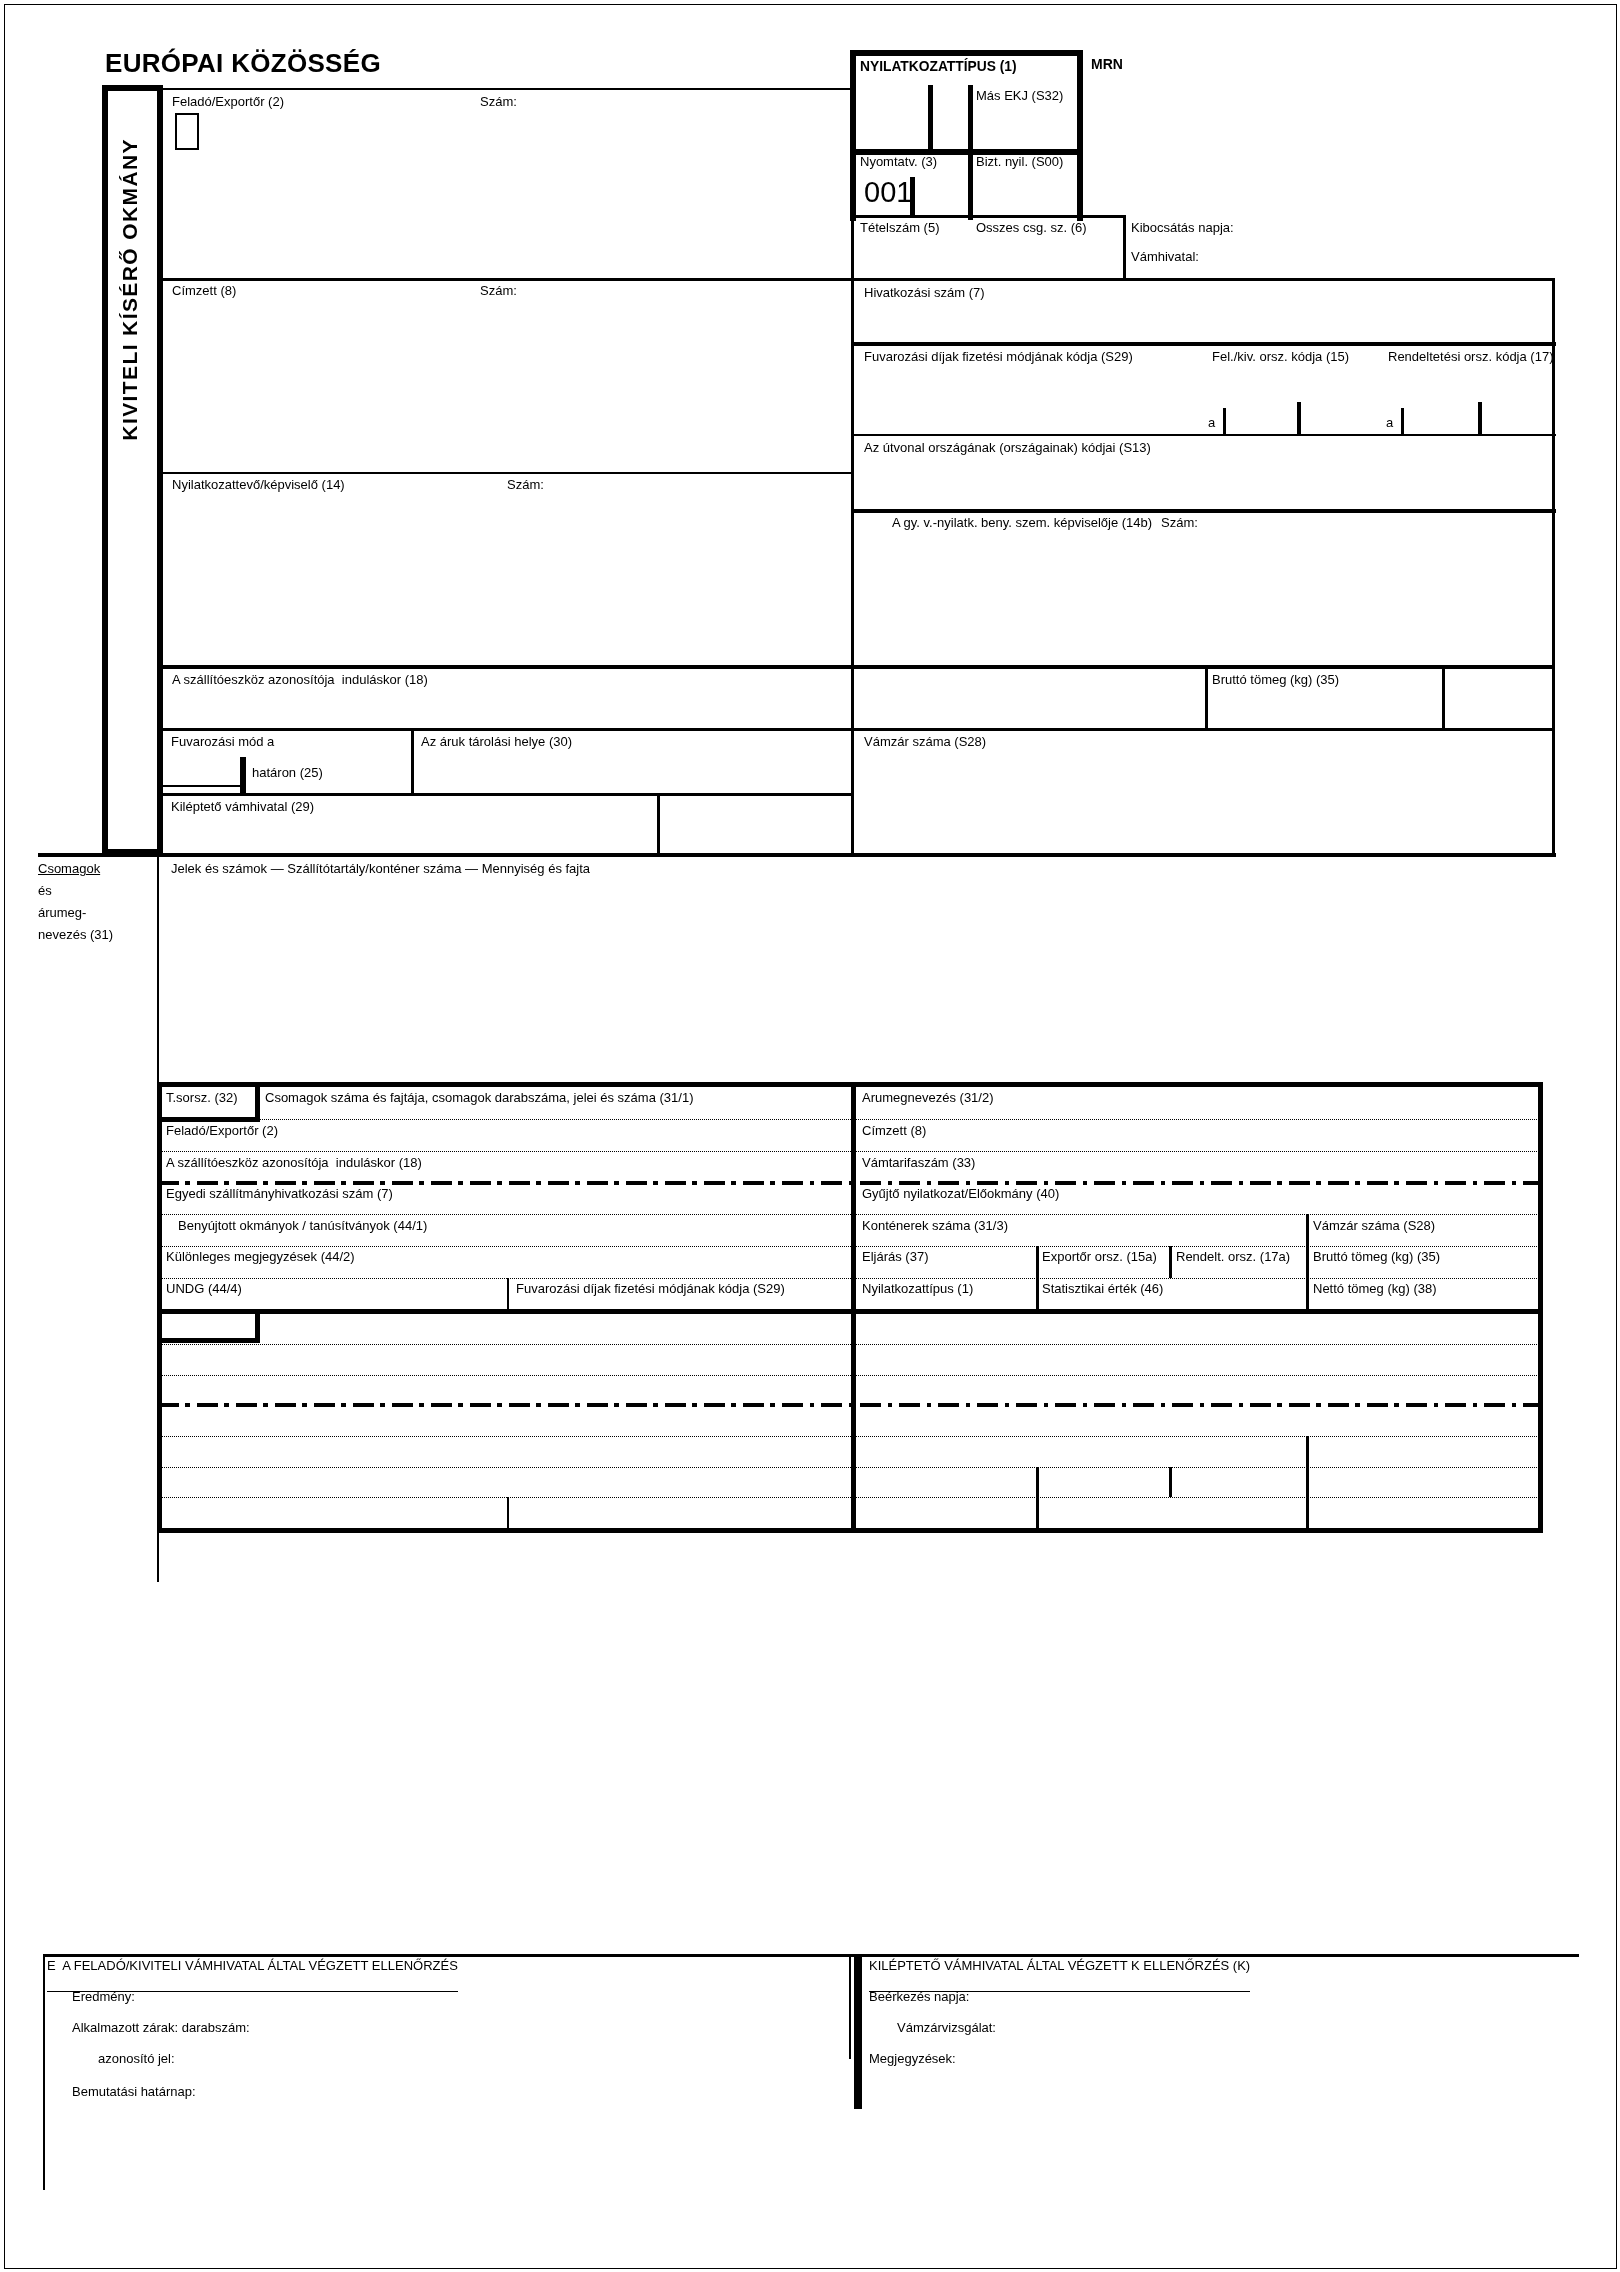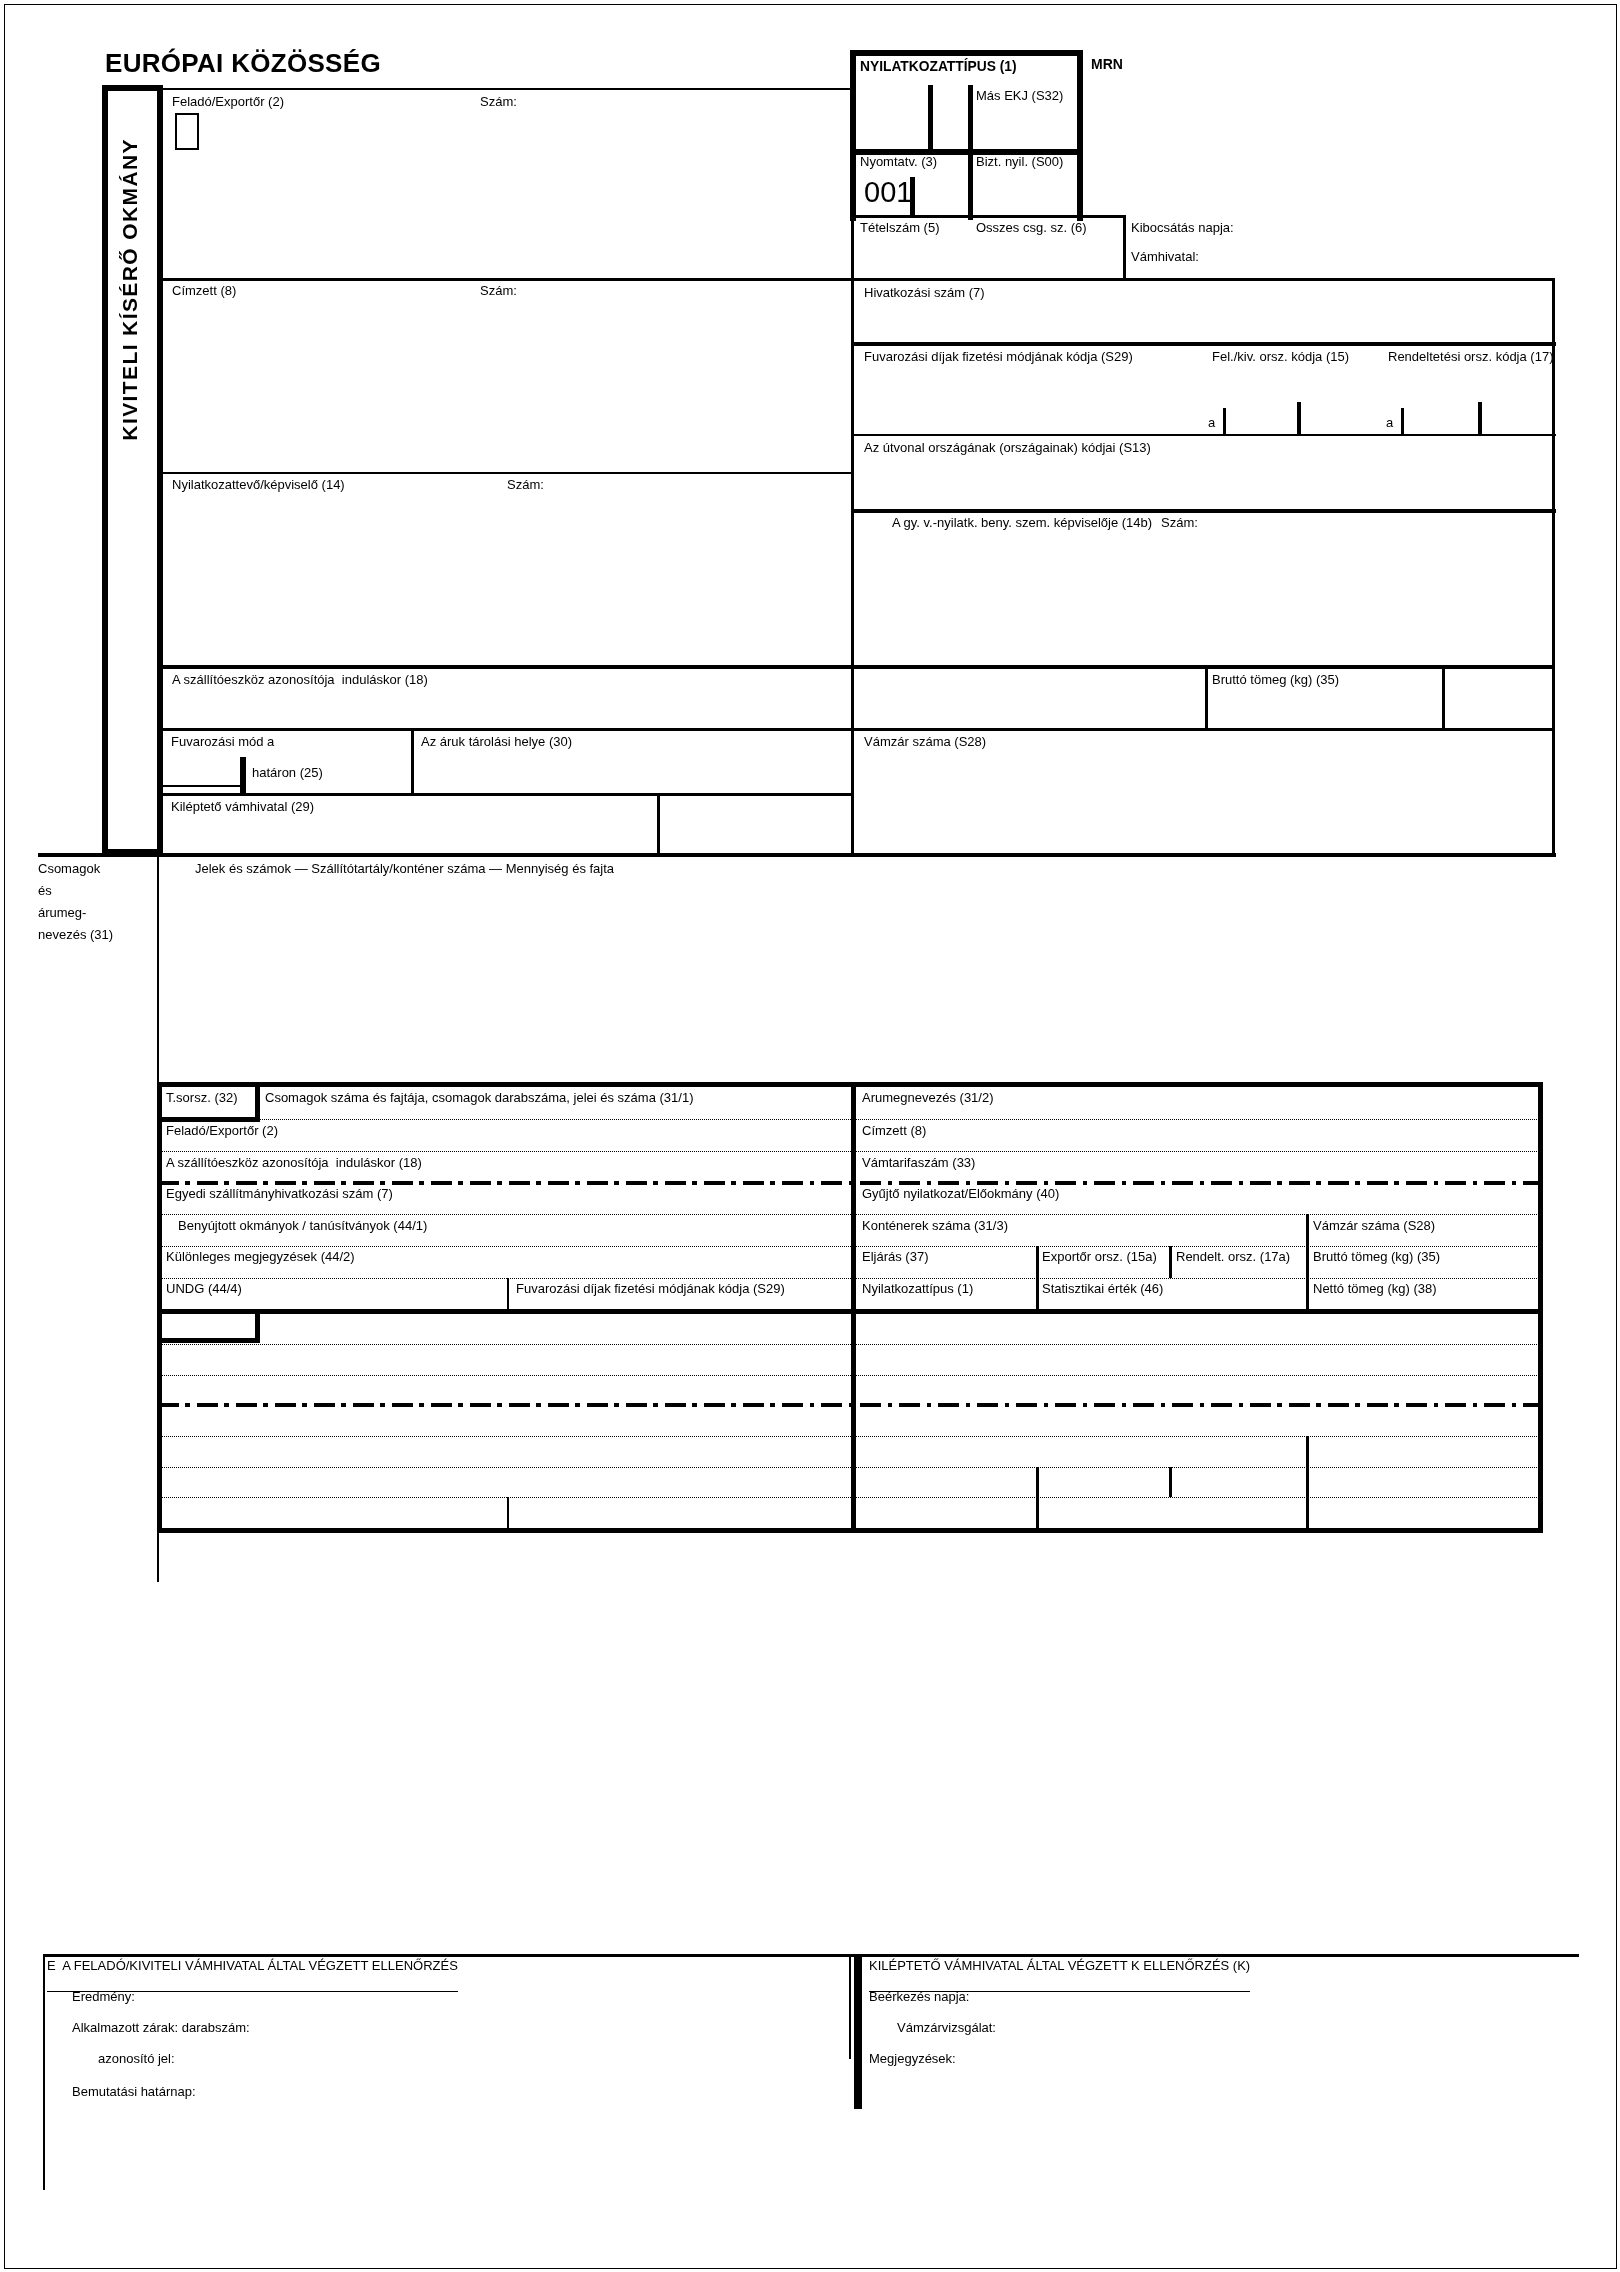--- a/index.html
+++ b/index.html
@@ -96,22 +96,22 @@
 
   <span class="lbl" style="left:172px;top:672px;">A szállítóeszköz azonosítója  induláskor (18)</span>
   <span class="lbl" style="left:1212px;top:672px;">Bruttó tömeg (kg) (35)</span>
 
   <span class="lbl" style="left:171px;top:734px;">Fuvarozási mód a</span>
   <span class="lbl" style="left:252px;top:765px;">határon (25)</span>
   <span class="lbl" style="left:421px;top:734px;">Az áruk tárolási helye (30)</span>
   <span class="lbl" style="left:864px;top:734px;">Vámzár száma (S28)</span>
   <span class="lbl" style="left:171px;top:799px;">Kiléptető vámhivatal (29)</span>
 
-  <span class="lbl" style="left:171px;top:861px;margin-left:24px;">Jelek és számok — Szállítótartály/konténer száma — Mennyiség és fajta</span>
-  <span class="lbl" style="left:38px;top:861px;">Csomagok</span>
+  <span class="lbl" style="left:171px;top:861px;">Jelek és számok — Szállítótartály/konténer száma — Mennyiség és fajta</span>
+  <span class="lbl" style="left:38px;top:861px;text-decoration:underline;">Csomagok</span>
   <span class="lbl" style="left:38px;top:883px;">és</span>
   <span class="lbl" style="left:38px;top:905px;">árumeg-</span>
   <span class="lbl" style="left:38px;top:927px;">nevezés (31)</span>
 
   <span class="lbl b" style="left:860px;top:59px;font-size:13.8px;">NYILATKOZATTÍPUS (1)</span>
   <span class="lbl" style="left:976px;top:88px;">Más EKJ (S32)</span>
   <span class="lbl" style="left:860px;top:154px;">Nyomtatv. (3)</span>
   <span class="lbl" style="left:976px;top:154px;">Bizt. nyil. (S00)</span>
   <div class="big-val">001</div>
   <div class="line" style="left:910px;top:177px;width:4.8px;height:39px;"></div>

